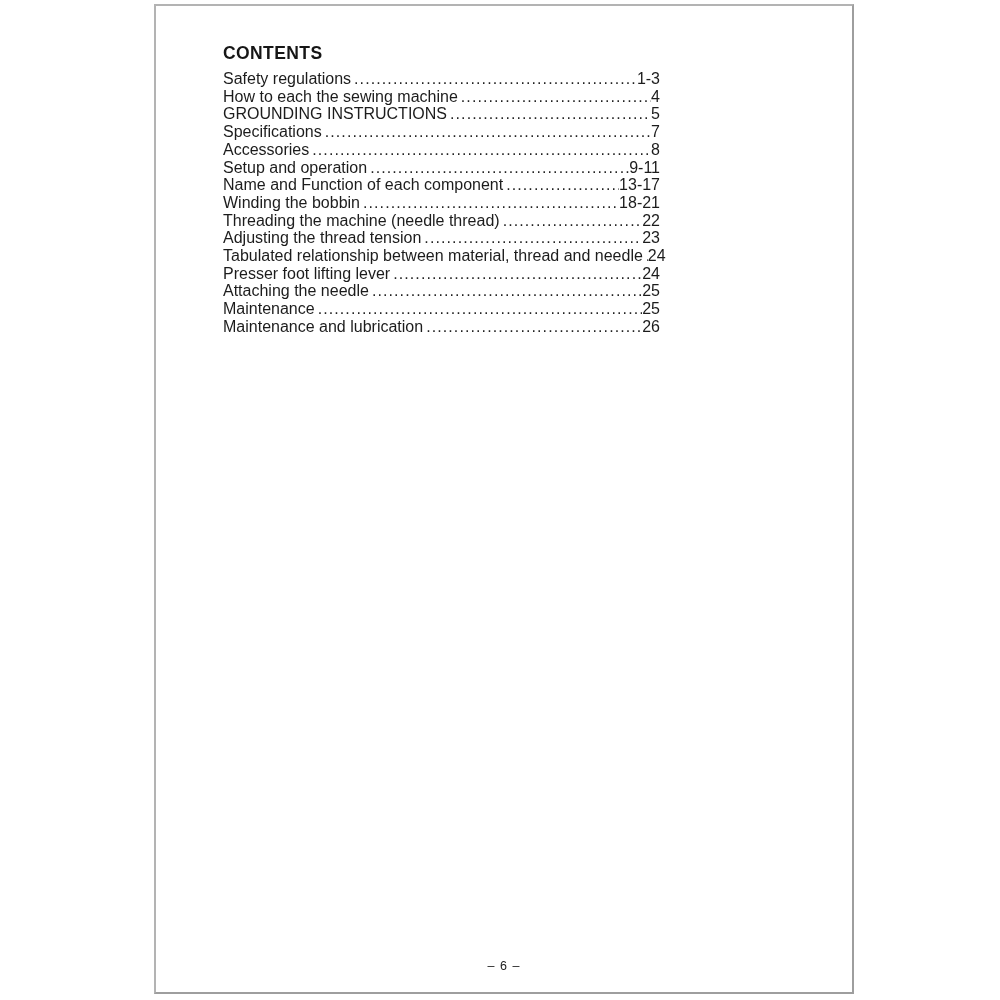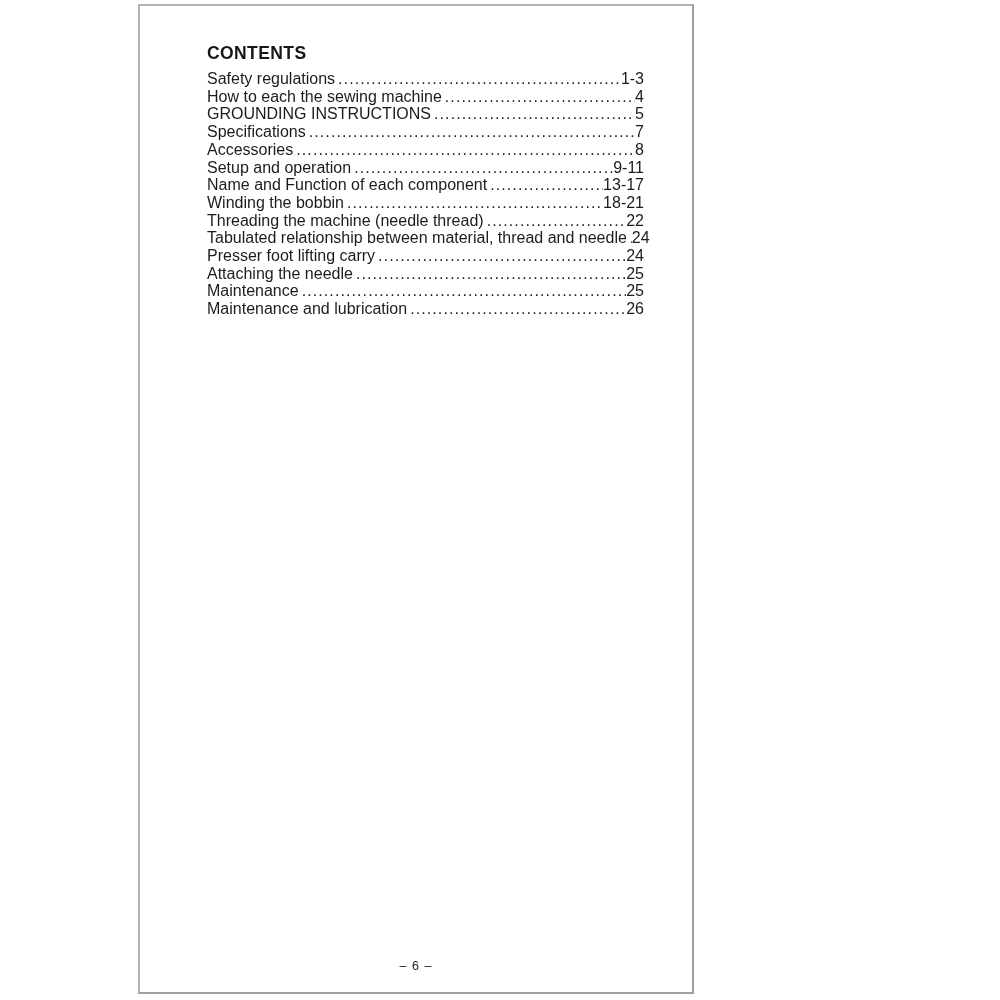--- a/index.html
+++ b/index.html
@@ -12,23 +12,23 @@
     overflow: hidden;
   }
   .canvas {
     position: relative;
     width: 1000px;
     height: 1000px;
     background: #ffffff;
   }
   .page {
     position: absolute;
-    left: 138px;
+    left: 154px;
     top: 4px;
-    width: 556px;
+    width: 700px;
     height: 990px;
     background: #ffffff;
     border: 2px solid #b3b3b3;
     border-right-color: #9e9e9e;
     border-bottom-color: #9e9e9e;
   }
   .content {
     position: absolute;
     left: 67px;
     top: 37px;
@@ -128,26 +128,31 @@
     <span class="toc-label">Winding the bobbin</span>
     <span class="toc-dots"></span>
     <span class="toc-page">18-21</span>
   </div>
           <div class="toc-row">
     <span class="toc-label">Threading the machine (needle thread)</span>
     <span class="toc-dots"></span>
     <span class="toc-page">22</span>
   </div>
           <div class="toc-row">
+    <span class="toc-label">Adjusting the thread tension</span>
+    <span class="toc-dots"></span>
+    <span class="toc-page">23</span>
+  </div>
+          <div class="toc-row">
     <span class="toc-label">Tabulated relationship between material, thread and needle</span>
     <span class="toc-dots"></span>
     <span class="toc-page">24</span>
   </div>
           <div class="toc-row">
-    <span class="toc-label">Presser foot lifting carry</span>
+    <span class="toc-label">Presser foot lifting lever</span>
     <span class="toc-dots"></span>
     <span class="toc-page">24</span>
   </div>
           <div class="toc-row">
     <span class="toc-label">Attaching the needle</span>
     <span class="toc-dots"></span>
     <span class="toc-page">25</span>
   </div>
           <div class="toc-row">
     <span class="toc-label">Maintenance</span>

